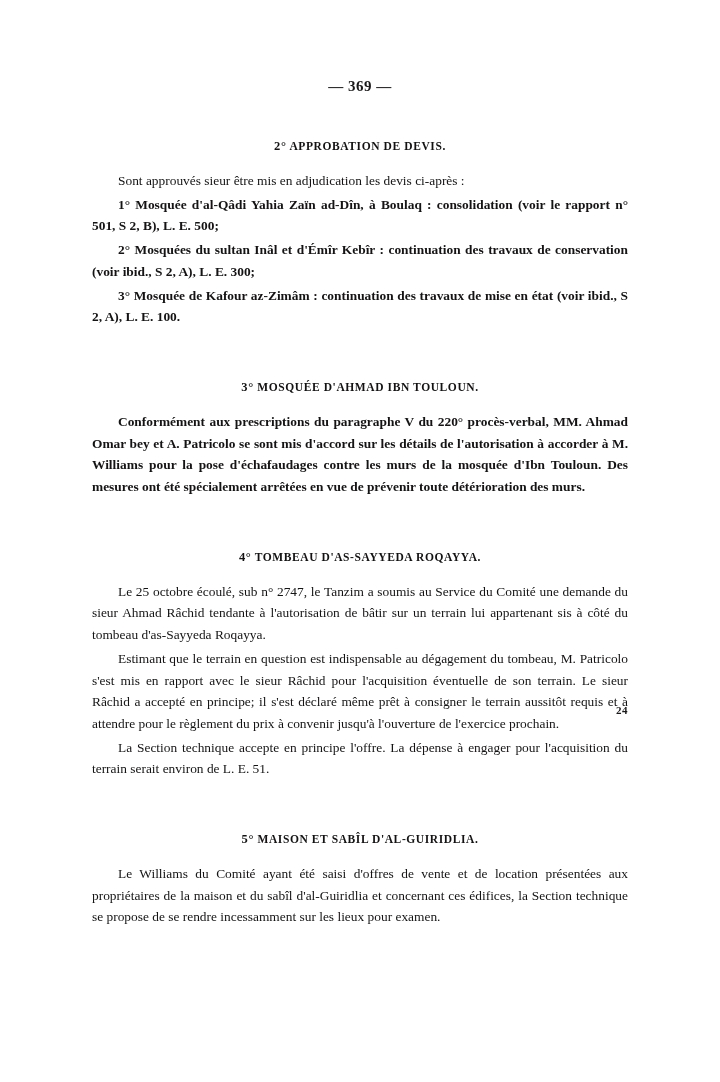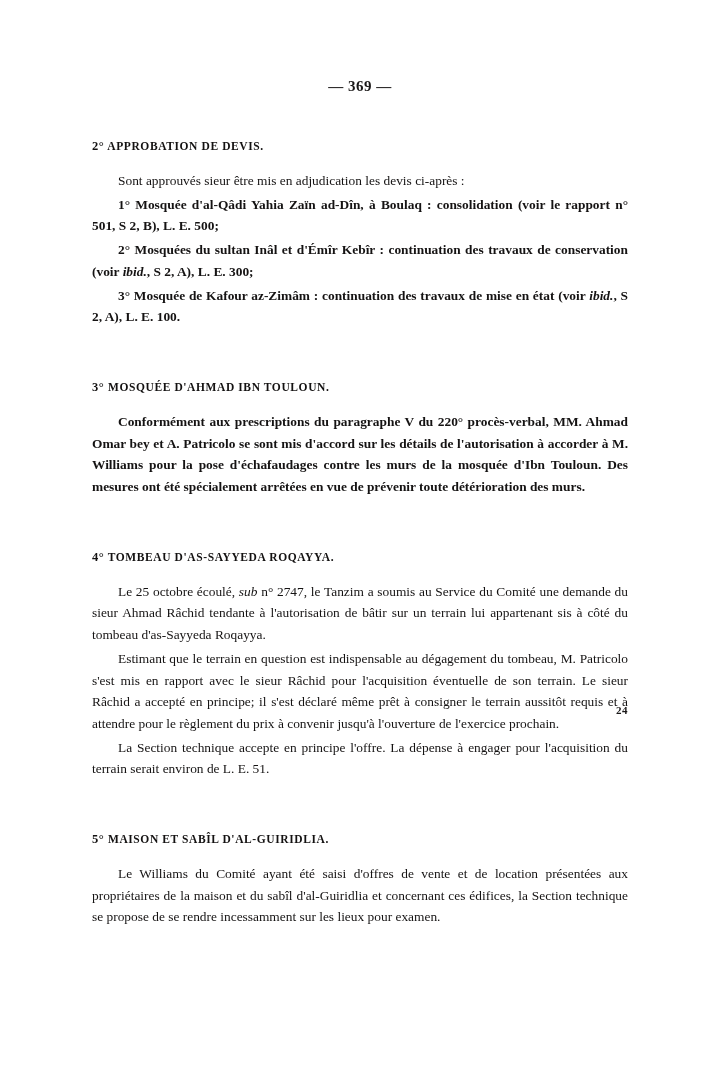--- a/index.html
+++ b/index.html
@@ -25,20 +25,21 @@
   }
   .page-number {
     text-align: center;
     font-size: 15px;
     letter-spacing: 0.5px;
     margin: 0 0 44px 0;
     font-weight: 600;
     color: #1a1818;
   }
   .section-heading {
+    text-align: center;
     font-size: 11.5px;
     font-variant: small-caps;
     letter-spacing: 0.6px;
     font-weight: 600;
     margin: 0 0 16px 0;
     color: #141212;
   }
   .section-heading .num {
     font-size: 12.5px;
     font-variant: normal;
@@ -51,21 +52,21 @@
     font-size: 13.4px;
     line-height: 1.62;
     text-align: justify;
     text-justify: inter-word;
     color: #151313;
   }
   p.indent {
     text-indent: 26px;
   }
   .b { font-weight: 700; }
-  .it { font-style: italic; }
+  .it { }
   .spacer-md { height: 22px; }
   .folio {
     position: absolute;
     right: 92px;
     bottom: 86px;
     font-size: 11px;
     font-weight: 700;
     letter-spacing: 0.5px;
     color: #1a1818;
   }

